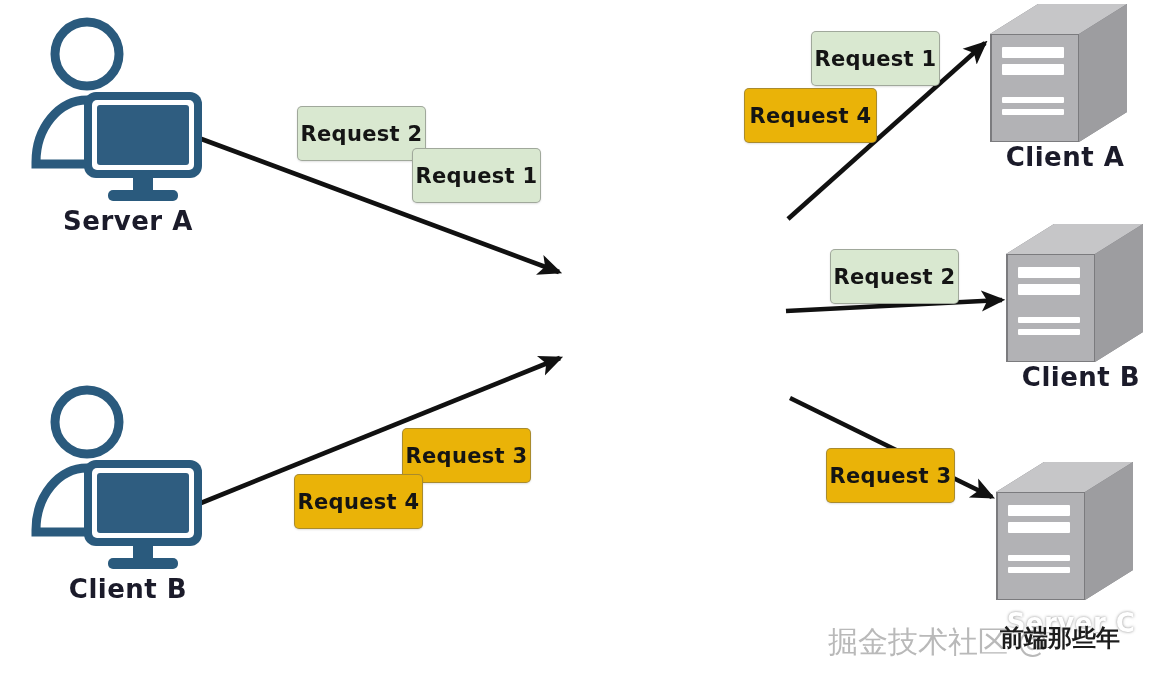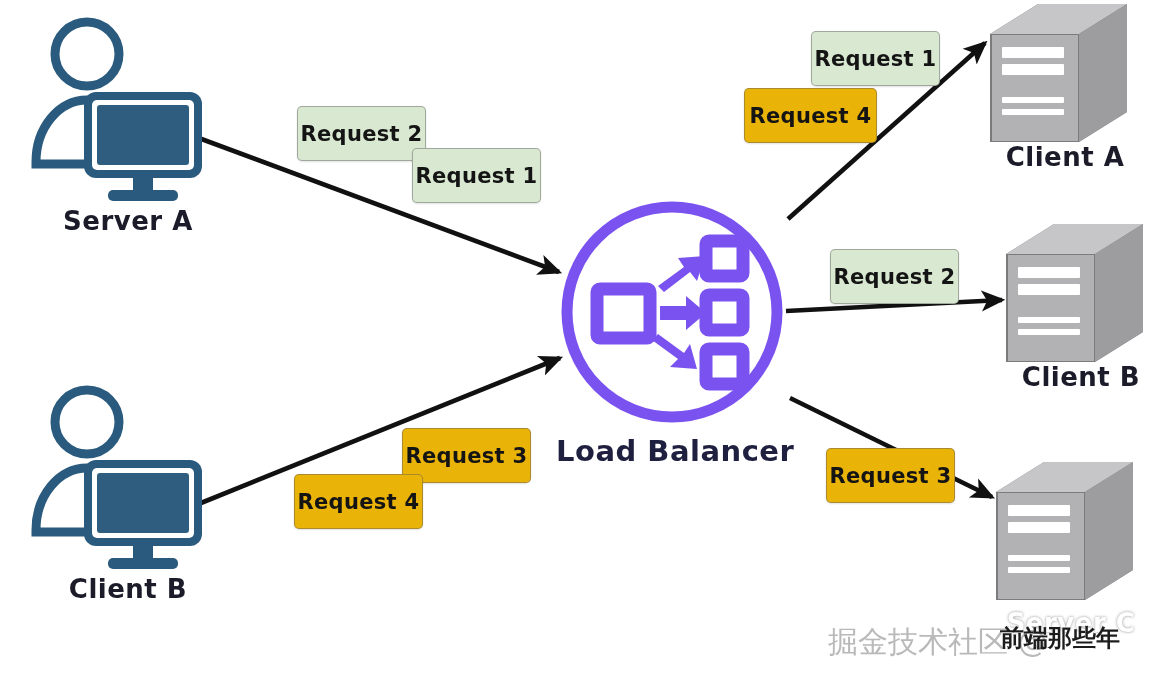--- a/index.html
+++ b/index.html
@@ -141,37 +141,20 @@
         <rect x="56" y="78" width="118" height="86" rx="12" fill="#2a5a7d"></rect>
         <rect x="64" y="86" width="102" height="70" rx="5" fill="#ffffff"></rect>
         <rect x="69" y="91" width="92" height="60" rx="3" fill="#2f5d80"></rect>
         <rect x="105" y="164" width="20" height="15" fill="#2a5a7d"></rect>
         <rect x="80" y="176" width="70" height="11" rx="5" fill="#2a5a7d"></rect>
       </g>
     </svg>
     <div class="node-label" style="top:192px;">Client B</div>
   </div>
 
-  <div class="node" style="left:556px; top:196px; width:236px; height:280px;">
-    <svg class="node-svg" width="236" height="236" viewBox="0 0 236 236">
-      <circle cx="116" cy="116" r="105" fill="#ffffff" stroke="#7a52f0" stroke-width="11"></circle>
-      <g fill="none" stroke="#7a52f0" stroke-width="13">
-        <rect x="41" y="93" width="53" height="49" rx="3"></rect>
-        <rect x="150" y="45" width="37" height="35" rx="3"></rect>
-        <rect x="150" y="99" width="37" height="35" rx="3"></rect>
-        <rect x="150" y="153" width="37" height="35" rx="3"></rect>
-      </g>
-      <g fill="#7a52f0">
-        <path d="M 102 90 L 128 71 L 122 62 L 149 60 L 141 85 L 134 76 L 108 96 Z"></path>
-        <path d="M 104 110 L 130 110 L 130 100 L 150 117 L 130 134 L 130 124 L 104 124 Z"></path>
-        <path d="M 102 138 L 128 157 L 134 148 L 141 173 L 114 171 L 122 163 L 96 144 Z"></path>
-      </g>
-    </svg>
-    <div class="node-label lb-label" style="top:238px;">Load Balancer</div>
-  </div>
 
   <div class="node" style="left:980px; top:2px; width:170px; height:190px;">
     <svg class="node-svg" width="170" height="145" viewBox="0 0 170 145">
       <path d="M 10 32 L 58 2 L 147 2 L 147 110 L 99 140 L 10 140 Z" fill="#7b7b7e"></path>
       <path d="M 10 32 L 58 2 L 147 2 L 99 32 Z" fill="#c6c6c8"></path>
       <path d="M 99 32 L 147 2 L 147 110 L 99 140 Z" fill="#9d9da0"></path>
       <rect x="12" y="33" width="86" height="106" fill="#b2b2b5"></rect>
       <g fill="#ffffff">
         <rect x="22" y="45" width="62" height="11" rx="1"></rect>
         <rect x="22" y="62" width="62" height="11" rx="1"></rect>

